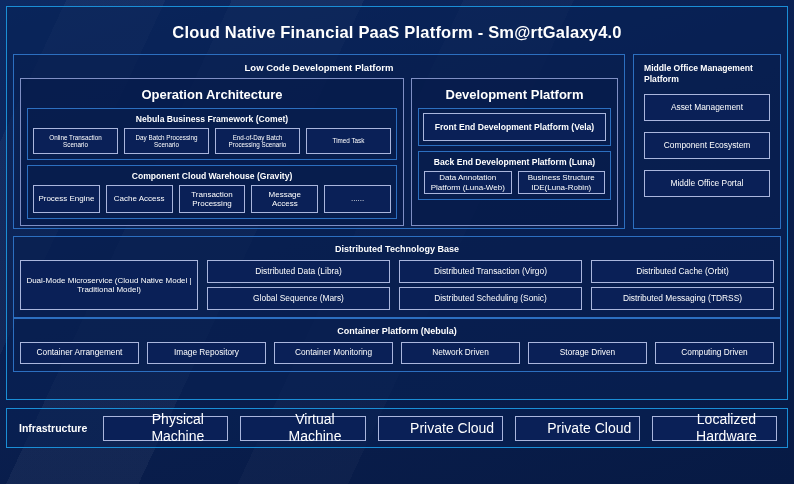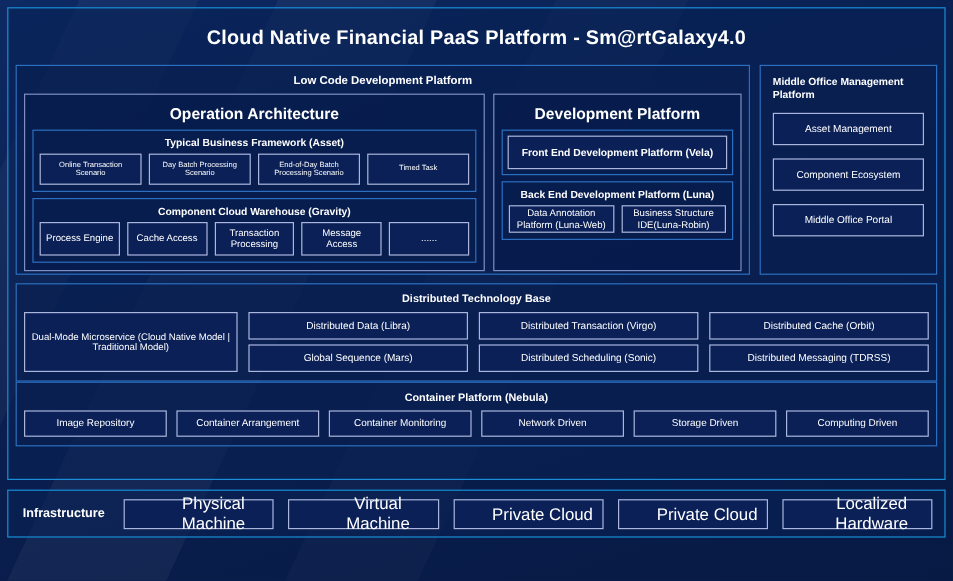--- a/index.html
+++ b/index.html
@@ -220,21 +220,21 @@
 
       <div id="lowcode" class="mid-frame">
         <div class="sect-title">Low Code Development Platform</div>
 
         <div id="lowcode-cols">
 
           <div id="op-arch" class="col-card sub-frame">
             <div class="card-title">Operation Architecture</div>
 
             <div id="tbf" class="group mid-frame">
-              <div class="grp-title">Typical Business Framework (Asset)</div>
+              <div class="grp-title">Nebula Business Framework (Comet)</div>
               <div class="chip-row">
                 <div class="leaf">Online Transaction Scenario</div>
                 <div class="leaf">Day Batch Processing Scenario</div>
                 <div class="leaf">End-of-Day Batch Processing Scenario</div>
                 <div class="leaf">Timed Task</div>
               </div>
             </div>
 
             <div id="ccw" class="group mid-frame">
               <div class="grp-title">Component Cloud Warehouse (Gravity)</div>
@@ -291,22 +291,22 @@
           <div class="leaf">Global Sequence (Mars)</div>
           <div class="leaf">Distributed Scheduling (Sonic)</div>
           <div class="leaf">Distributed Messaging (TDRSS)</div>
         </div>
       </div>
     </div>
 
     <div id="container-platform" class="mid-frame">
       <div class="sect-title">Container Platform (Nebula)</div>
       <div id="cp-row">
+        <div class="leaf">Container Arrangement</div>
         <div class="leaf">Image Repository</div>
-        <div class="leaf">Container Arrangement</div>
         <div class="leaf">Container Monitoring</div>
         <div class="leaf">Network Driven</div>
         <div class="leaf">Storage Driven</div>
         <div class="leaf">Computing Driven</div>
       </div>
     </div>
 
   </div>
 
   <div id="infrastructure" class="outer-frame">

